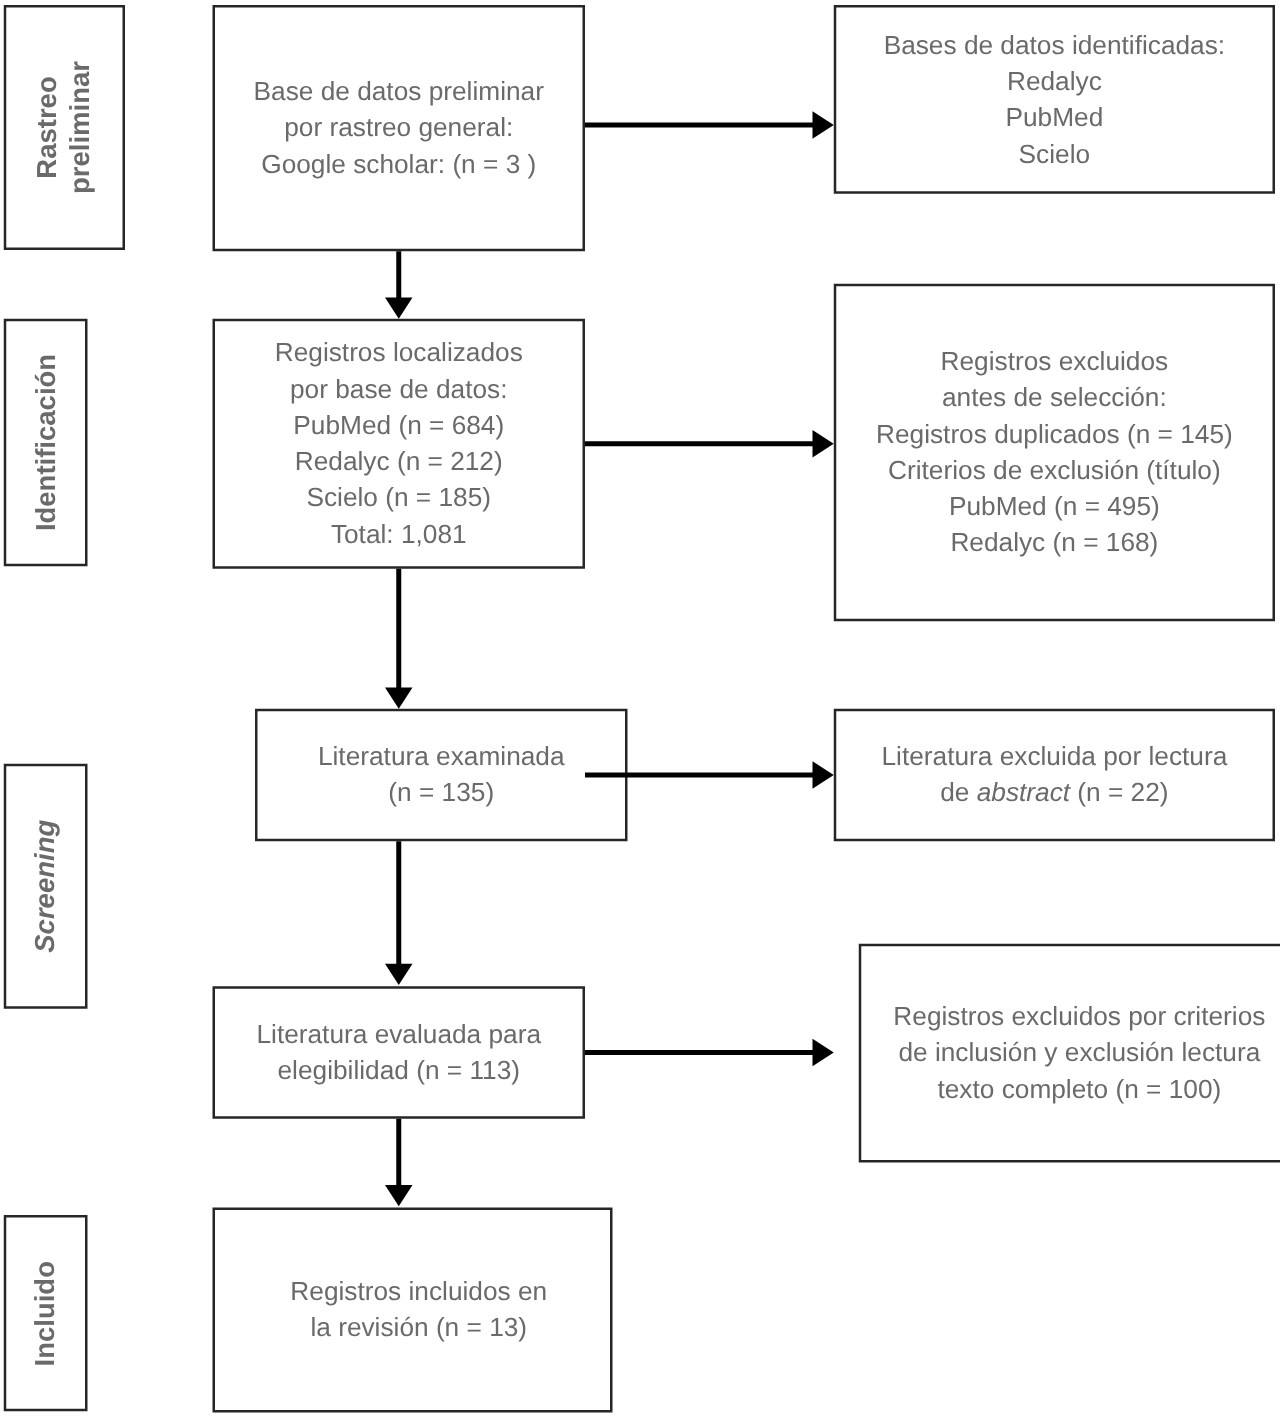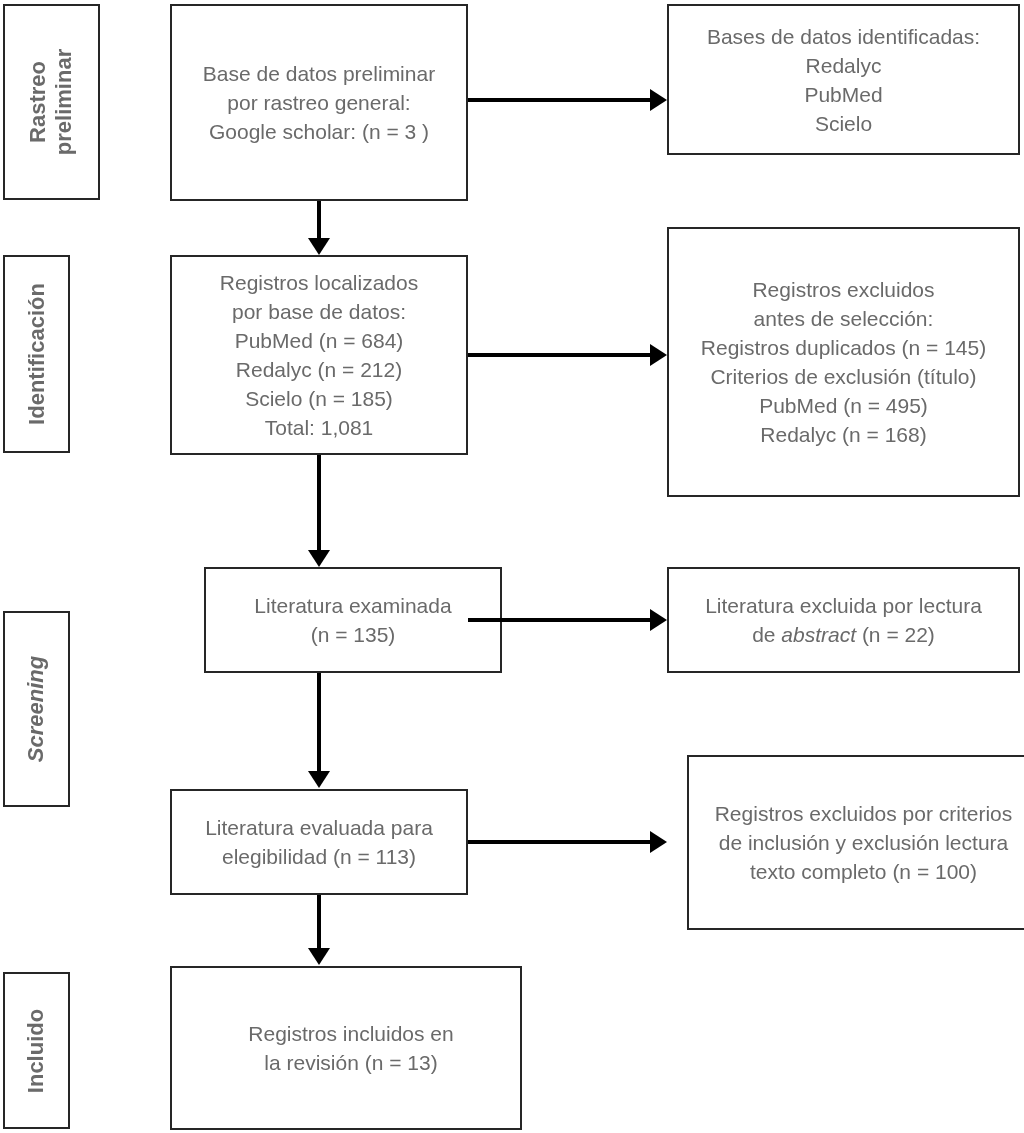--- a/index.html
+++ b/index.html
@@ -76,21 +76,21 @@
   <div class="fbox" style="left:170px; top:567px; width:298px; height:106px;margin-left:34px;">
     <div class="ln">Literatura examinada</div>
     <div class="ln">(n = 135)</div>
   </div>
 
   <div class="fbox" style="left:170px; top:789px; width:298px; height:106px;">
     <div class="ln">Literatura evaluada para</div>
     <div class="ln">elegibilidad (n = 113)</div>
   </div>
 
-  <div class="fbox" style="left:170px; top:966px; width:352px; height:164px;padding-left:16px;">
+  <div class="fbox" style="left:170px; top:966px; width:320px; height:164px;padding-left:16px;">
     <div class="ln">Registros incluidos en</div>
     <div class="ln">la revisión (n = 13)</div>
   </div>
 
   <div class="fbox" style="left:667px; top:4px; width:353px; height:151px;">
     <div class="ln">Bases de datos identificadas:</div>
     <div class="ln">Redalyc</div>
     <div class="ln">PubMed</div>
     <div class="ln">Scielo</div>
   </div>

